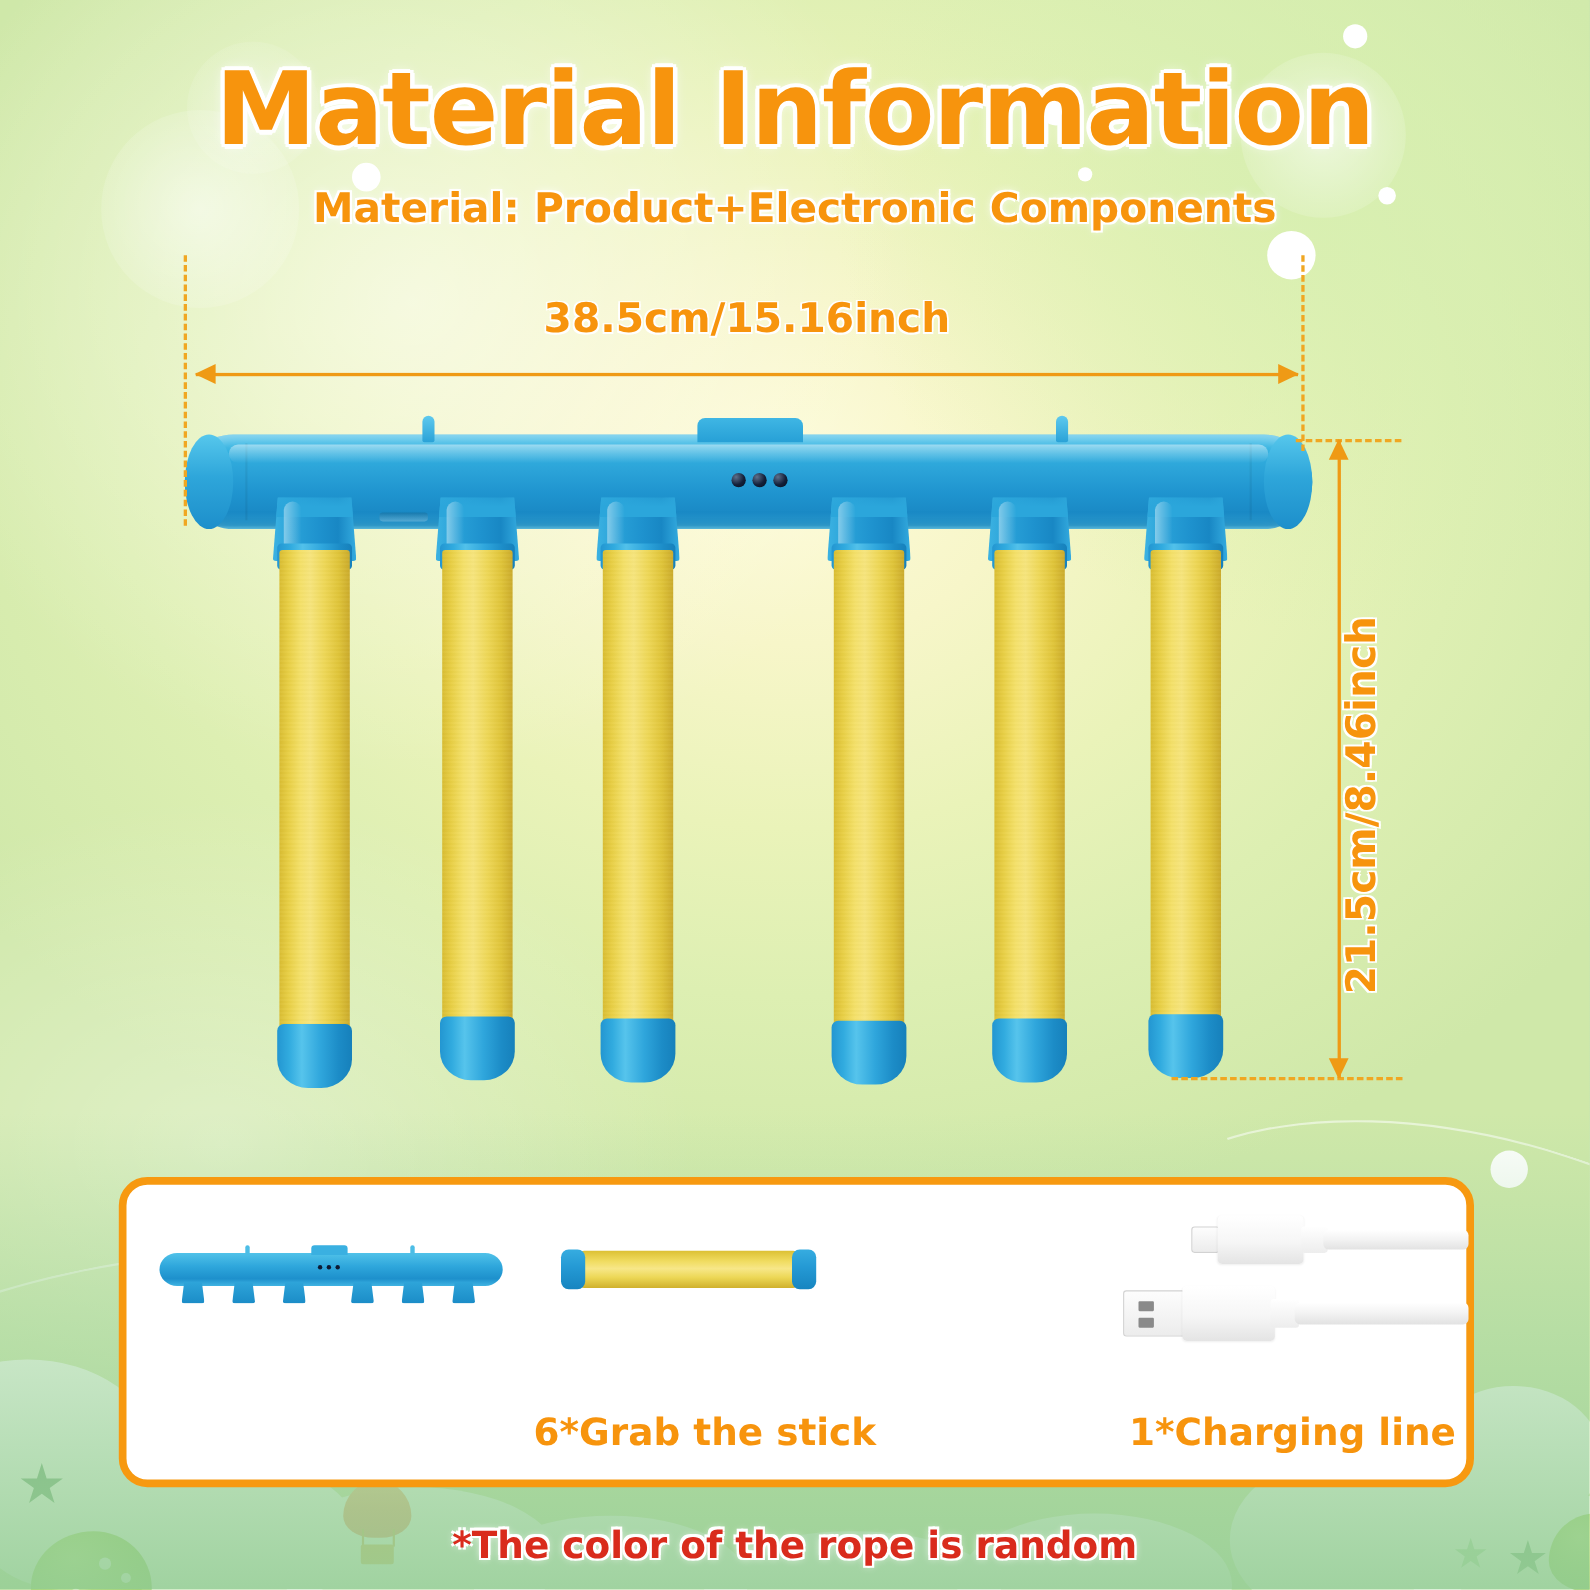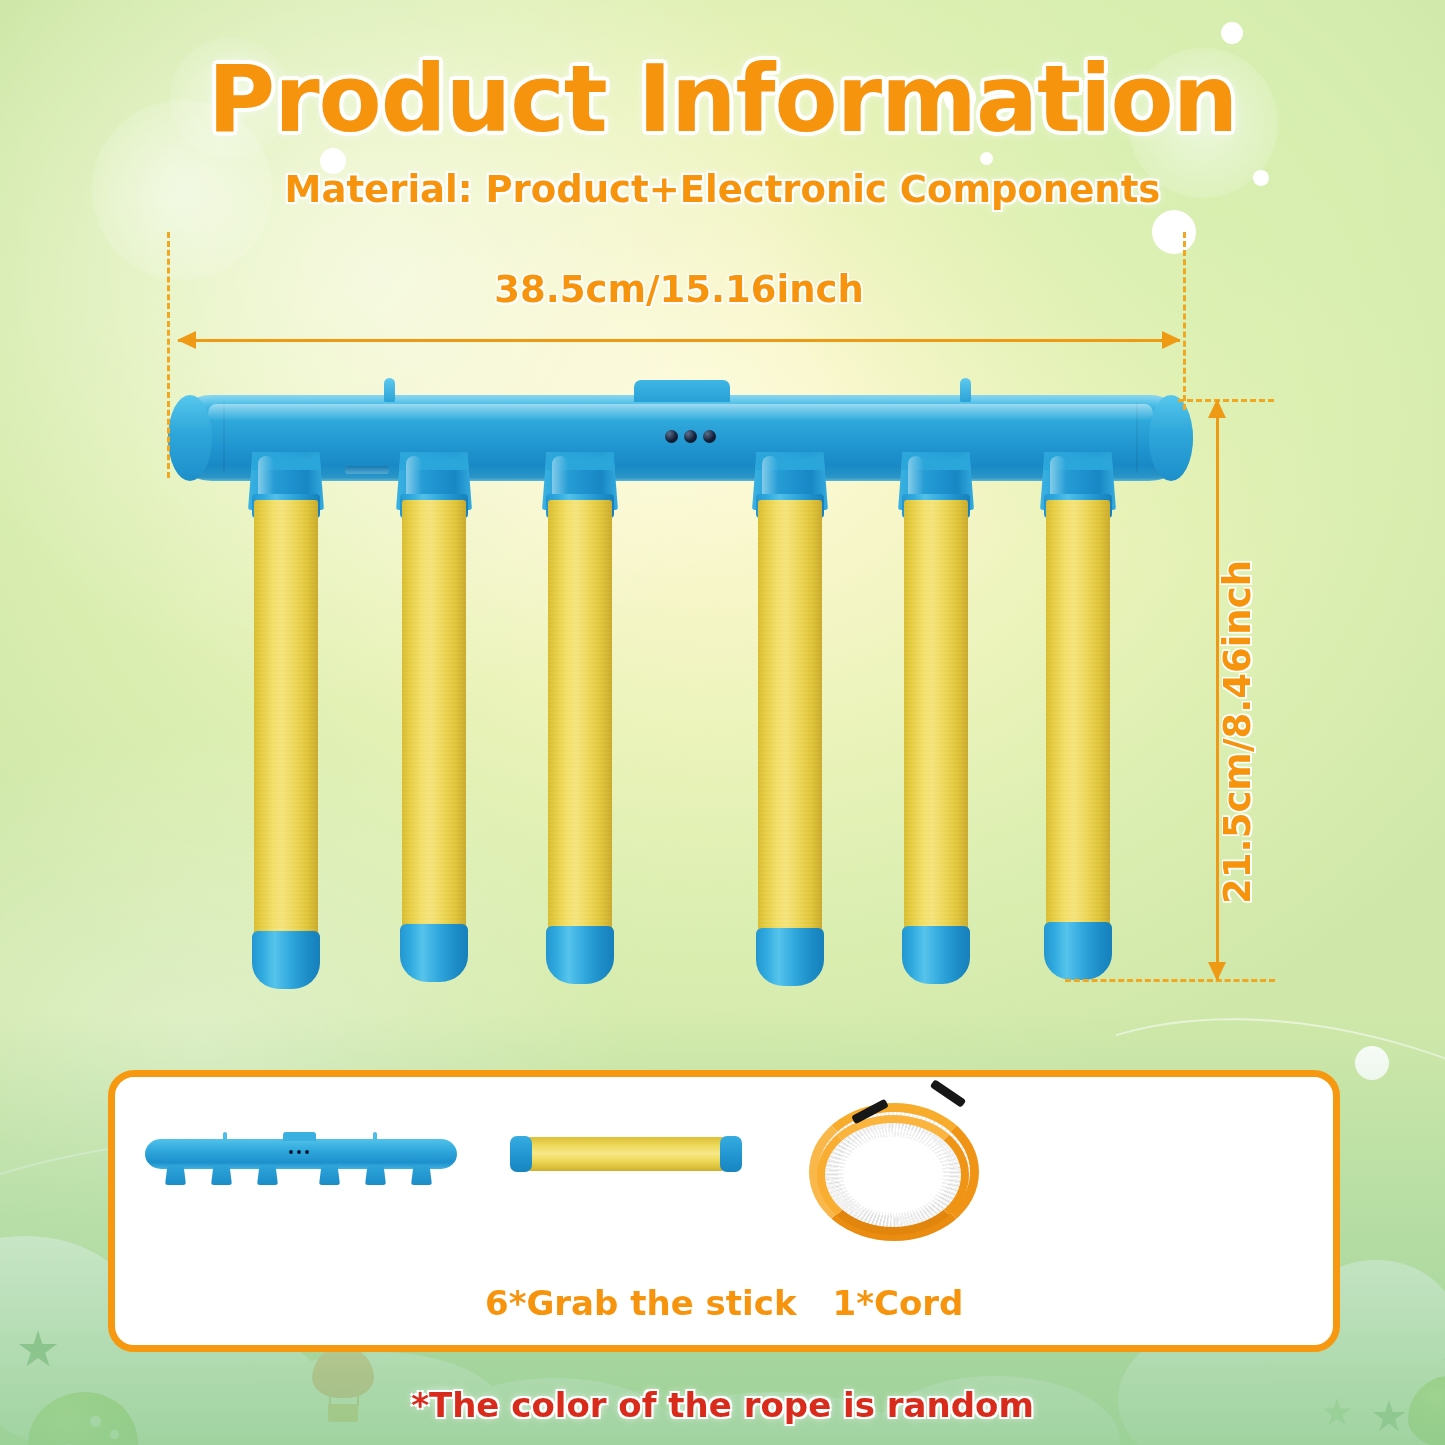--- a/index.html
+++ b/index.html
@@ -324,21 +324,21 @@
   <div class="leaf" style="left:1408px;top:1376px;width:80px;height:72px;"></div>
 
   <div class="balloon-env" style="left:312px;top:1346px;width:62px;height:52px;"></div>
   <div class="balloon-rope" style="left:329px;top:1390px;height:16px;"></div>
   <div class="balloon-rope" style="left:357px;top:1390px;height:16px;"></div>
   <div class="balloon-basket" style="left:328px;top:1404px;width:30px;height:18px;"></div>
 
   <div class="bg-bottom"></div>
 </div>
 
-<div id="title">Product Information</div>
+<div id="title">Material Information</div>
 <div id="subtitle">Material: Product+Electronic Components</div>
 
 <div class="dashline dash-v" style="left:167px;top:232px;height:246px;"></div>
 <div class="dashline dash-v" style="left:1183px;top:232px;height:178px;"></div>
 <div class="dashline dash-h" style="left:1178px;top:399px;width:96px;"></div>
 <div class="dashline dash-h" style="left:1065px;top:979px;width:210px;"></div>
 
 <div id="w-arrow"></div>
 <div id="w-label">38.5cm/15.16inch</div>
 
@@ -449,31 +449,37 @@
     <div class="art">
       <div class="gstick">
         <div class="gbody"></div>
         <div class="gcap l"></div>
         <div class="gcap r"></div>
       </div>
     </div>
     <div class="item-label">6*Grab the stick</div>
   </div>
 
-  <div class="item" style="left:668px;width:230px;">
+
+  <div class="item" style="left:900px;width:320px;">
     <div class="art">
-      <div class="cord-wrap">
-        <div class="cord-loop c1">
-          <div class="cord-texture"></div>
-        </div>
-        <div class="cord-loop c2">
-          <div class="cord-texture"></div>
-        </div>
-        <div class="aglet" style="left:128px;top:2px;width:38px;height:9px;transform:rotate(34deg);"></div>
-        <div class="aglet" style="left:50px;top:20px;width:38px;height:9px;transform:rotate(-28deg);"></div>
+
+      <div class="cable" style="left:68px;top:28px;width:252px;height:44px;">
+        <div class="cbl-tip" style="left:0;top:10px;width:26px;height:24px;"></div>
+        <div class="cbl-body" style="left:24px;top:0;width:78px;height:44px;"></div>
+        <div class="cbl-neck" style="left:100px;top:10px;width:24px;height:24px;"></div>
+        <div class="cbl-wire" style="left:120px;top:13px;width:132px;height:18px;"></div>
+      </div>
+
+      <div class="cable" style="left:6px;top:92px;width:314px;height:50px;">
+        <div class="cbl-tip" style="left:0;top:4px;width:58px;height:42px;"></div>
+        <div class="usb-pin" style="left:14px;top:14px;width:14px;height:9px;"></div>
+        <div class="usb-pin" style="left:14px;top:29px;width:14px;height:9px;"></div>
+        <div class="cbl-body" style="left:54px;top:0;width:84px;height:50px;"></div>
+        <div class="cbl-neck" style="left:134px;top:12px;width:26px;height:26px;"></div>
+        <div class="cbl-wire" style="left:156px;top:15px;width:158px;height:20px;"></div>
       </div>
     </div>
-    <div class="item-label">1*Cord</div>
-  </div>
-
+    <div class="item-label">1*Charging line</div>
+  </div>
 </div>
 
 <div id="rope-note">*The color of the rope is random</div>
 
 </body></html>

